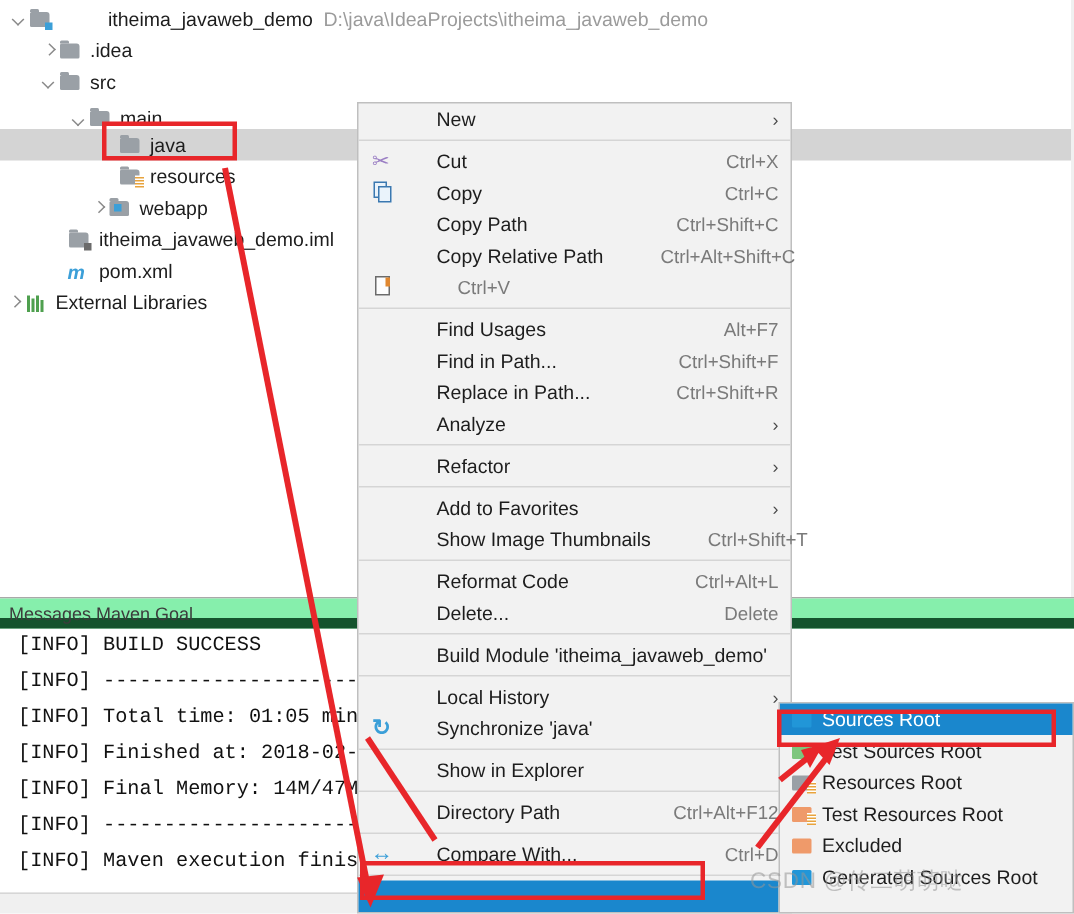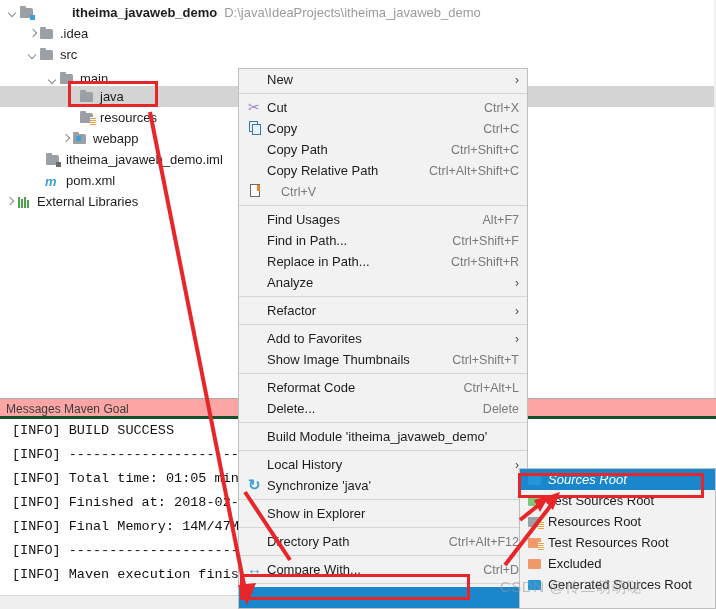--- a/index.html
+++ b/index.html
@@ -31,40 +31,40 @@
     transform:rotate(135deg);
   }
   .ficon { width:16px; height:14px; flex:0 0 16px; position:relative; margin-right:5px; }
   .folder { position:absolute; left:1px; top:2px; width:13px; height:10px; background:#9aa0a6; border-radius:1px 2px 1px 1px; }
   .folder::before { content:""; position:absolute; left:0; top:-2px; width:6px; height:2px; background:#9aa0a6; border-radius:1px 1px 0 0; }
   .badge-sq { position:absolute; right:0px; bottom:0px; width:5px; height:5px; background:#3b9fd8; }
   .badge-lines { position:absolute; right:-1px; bottom:0px; width:6px; height:8px; background:#fff; }
   .badge-lines i { display:block; height:1px; background:#e8a33d; margin:1px 0 0 0; width:6px; }
   .mini-dot { position:absolute; left:4px; top:4px; width:5px; height:5px; background:#3b9fd8; }
   .lbl { color:#1d1d1d; }
-  .lbl.bold { font-weight:bold;padding-left:32px; }
+  .lbl.bold { font-weight:normal;padding-left:32px; }
   .path { color:#9b9b9b; margin-left:7px;text-align:right; }
   .mglyph { color:#3b9fd8; font-style:italic; font-weight:bold; font-size:13px; line-height:14px; }
   .libicon { width:16px; height:14px; flex:0 0 16px; margin-right:5px; position:relative; }
   .libicon i { position:absolute; bottom:1px; width:2px; background:#4fa04f; }
 
   
   #messages { position:absolute; left:0; top:398px; width:716px; height:211px; background:#fff;
               border-top:1px solid #a9a9a9; }
-  #msg-header { height:20px; background:#fca5a5; border-bottom:3px solid #14532d;
+  #msg-header { height:20px; background:#86efac; border-bottom:7px solid #14532d;
                 font-size:12px; color:#3c3c3c; padding:3px 0 0 6px; }
   .mline { font-family:"Liberation Mono", monospace; font-size:13.5px; color:#111;
            padding-left:12px; height:24px; line-height:24px; white-space:nowrap; }
   #msg-footer { position:absolute; left:0; bottom:0; width:716px; height:14px; background:#f0f0f0;
                 border-top:1px solid #d6d6d6; }
 
   
   #ctxmenu { position:absolute; left:238px; top:68px; width:290px; height:541px;
              background:#f2f2f2; border:1px solid #bfbfbf; }
-  .mi { height:21px; display:flex; align-items:center; position:relative; padding-left:8px; padding-right:8px; }
+  .mi { height:21px; display:flex; align-items:center; position:relative; padding-left:8px; padding-right:8px;gap:24px; }
   .mi .micon { width:20px; flex:0 0 20px; height:16px; position:relative; }
   .mi .mtext { flex:1 1 auto; white-space:nowrap; font-size:13px; color:#1d1d1d; }
   .mi .maccel { color:#7a7a7a; font-size:12.5px; white-space:nowrap; margin-left:14px; }
   .mi .marrow { width:12px; text-align:right; color:#4a4a4a; font-size:12px; }
   .mi.hl { background:#1a87cd; }
   .msep { height:1px; background:#d5d5d5; margin:3px 0; }
 
   
   .ic-cut::before { content:"\2702"; position:absolute; left:1px; top:-1px; font-size:14px; color:#9b7fc4; }
   .ic-copy { }
@@ -74,21 +74,21 @@
   .ic-sync::before { content:"\21BB"; position:absolute; left:1px; top:-2px; font-size:15px; color:#3b9fd8; font-weight:bold; }
   .ic-compare::before { content:"\2194"; position:absolute; left:0px; top:-2px; font-size:15px; color:#3b9fd8; font-weight:bold; }
 
   
   #submenu { position:absolute; left:519px; top:468px; width:197px; height:141px;
              background:#f2f2f2; border:1px solid #bfbfbf; }
   .si { height:21px; display:flex; align-items:center; padding-left:6px; }
   .si .sicon { width:22px; flex:0 0 22px; height:14px; position:relative; }
   .si .stext { white-space:nowrap; font-size:13px; color:#1d1d1d; }
   .si.hl { background:#1a87cd; }
-  .si.hl .stext { color:#ffffff;font-style:italic; }
+  .si.hl .stext { color:#ffffff; }
   .sf { position:absolute; left:2px; top:2px; width:13px; height:10px; border-radius:1px; }
   .sf::before { content:""; position:absolute; left:0; top:-2px; width:6px; height:2px; border-radius:1px 1px 0 0; }
 
   
   .redbox { position:absolute; border:3px solid #e8262a; pointer-events:none; }
   svg.overlay { position:absolute; left:0; top:0; width:716px; height:609px; pointer-events:none; }
 
   
   #watermark { position:absolute; left:500px; top:578px; width:196px; height:24px;
                color:rgba(150,150,150,0.55); font-size:15px; white-space:nowrap;

